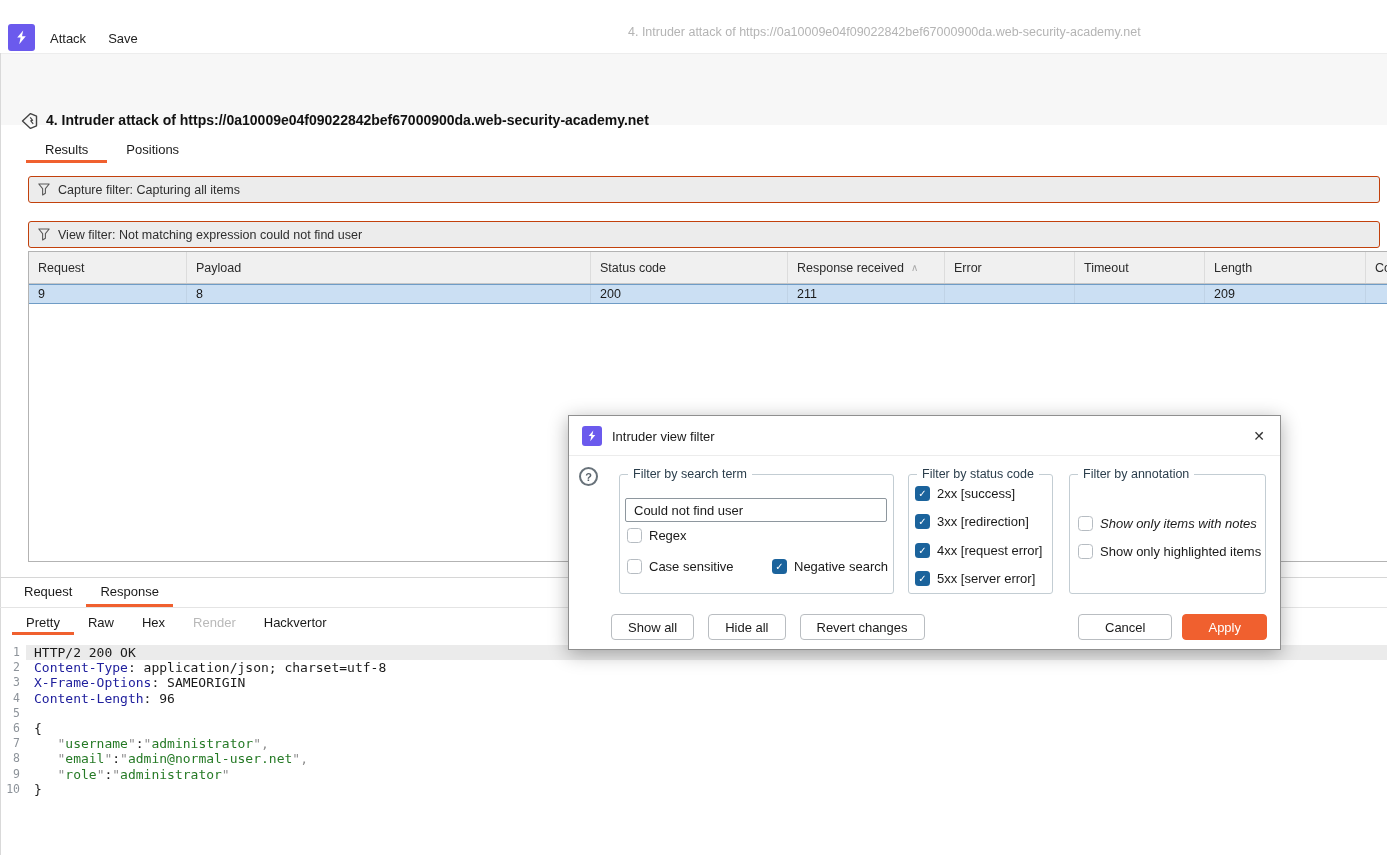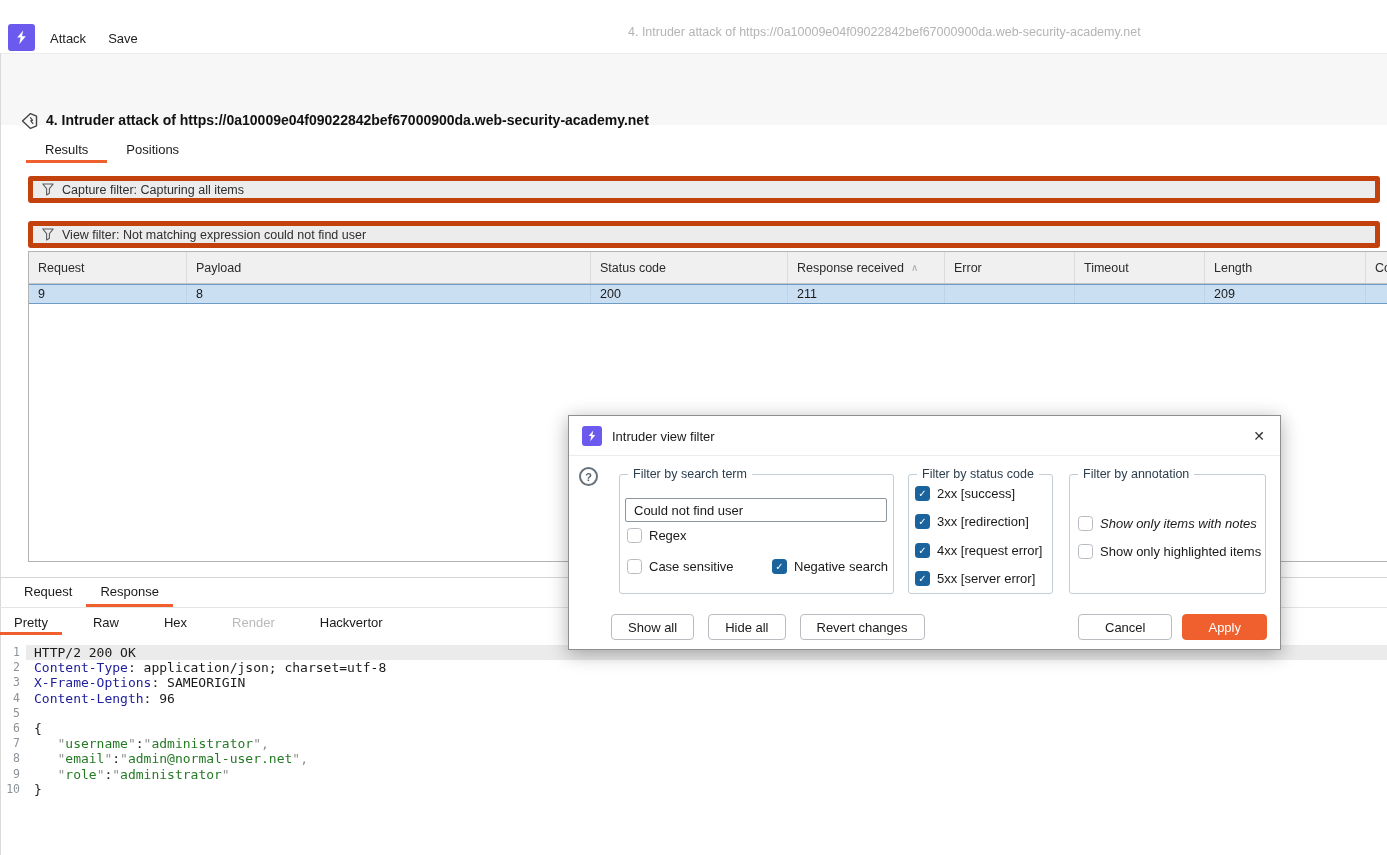--- a/index.html
+++ b/index.html
@@ -20,40 +20,40 @@
   .attack-title { position:absolute; left:46px; top:58px; font-size:14px; font-weight:bold; color:#111; white-space:nowrap; }
 
   .left-edge { position:absolute; left:0; top:30px; bottom:0; width:1px; background:#d9d9d9; }
 
   
   .main-tabs { position:absolute; left:26px; top:112px; height:28px; display:flex; }
   .tab { position:relative; padding:0 19px; display:flex; align-items:center; font-size:13px; color:#1a1a1a; cursor:pointer; }
   .tab.selected::after { content:""; position:absolute; left:0; right:0; bottom:0; height:3px; background:var(--orange); }
 
   
-  .filter-bar { position:absolute; left:28px; width:1352px; height:27px; background:#ececec; border:5px solid #c2410c; border-radius:3px; display:flex; align-items:center; padding-left:9px; font-size:12.5px; color:#2e2e2e; cursor:pointer; }
+  .filter-bar { position:absolute; left:28px; width:1352px; height:27px; background:#ececec; border:1px solid #c2410c; border-radius:3px; display:flex; align-items:center; padding-left:9px; font-size:12.5px; color:#2e2e2e; cursor:pointer; }
   .filter-bar svg { margin-right:8px; flex:none; }
   #capture-bar { top:153px; }
   #view-bar { top:198px; }
 
   
   .results-table { position:absolute; left:28px; top:228px; width:1360px; height:311px; border:1px solid #b3b3b3; background:#fff; overflow:hidden; }
   .thead { display:flex; height:32px; background:#f0f0f0; border-bottom:1px solid #c6c6c6; }
   .th { display:flex; align-items:center; padding-left:9px; font-size:12.5px; color:#2b2b2b; border-right:1px solid #dcdcdc; overflow:hidden; white-space:nowrap; flex:none; cursor:pointer; }
   .sort-ind { margin-left:7px; font-size:10px; color:#a9a9a9; }
   .trow { display:flex; height:20px; background:var(--rowsel); border-top:1px solid #6f9cc6; border-bottom:1px solid #6f9cc6; cursor:pointer; }
   .td { display:flex; align-items:center; padding-left:9px; font-size:12.5px; color:#1a1a1a; overflow:hidden; white-space:nowrap; flex:none; border-right:1px solid rgba(0,0,0,0.05); }
 
   
   .msg-sep-top { position:absolute; left:0; top:554px; width:100%; height:1px; background:#d6d6d6; }
   .msg-tabs { position:absolute; left:10px; top:555px; height:26px; display:flex; }
   .msg-tab { position:relative; padding:0 14px; display:flex; align-items:center; font-size:13px; color:#1a1a1a; cursor:pointer; }
   .msg-tab.selected::after { content:""; position:absolute; left:0; right:0; bottom:-3px; height:3px; background:var(--orange); }
   .msg-sep-mid { position:absolute; left:0; top:584px; width:100%; height:1px; background:#e4e4e4; }
-  .view-tabs { position:absolute; left:0; top:586px; height:26px; display:flex;gap:17px; }
+  .view-tabs { position:absolute; left:12px; top:586px; height:26px; display:flex; }
   .view-tab { position:relative; padding:0 14px; display:flex; align-items:center; font-size:13px; color:#1a1a1a; cursor:pointer; }
   .view-tab.selected::after { content:""; position:absolute; left:0; right:0; bottom:0; height:3px; background:var(--orange); }
   .view-tab.disabled { color:#b9b9b9; cursor:default; }
 
   
   .editor { position:absolute; left:0; top:618px; width:1387px; bottom:0; font-family:"DejaVu Sans Mono", monospace; }
   .ln { position:absolute; width:20px; text-align:right; font-size:11.5px; color:#8d939a; line-height:15.2px; }
   .code-line { position:absolute; left:26px; right:0; height:15.2px; line-height:15.2px; font-size:13px; white-space:pre; }
   .code-line.hl { background:#ebebeb; }
   .seg-p { color:#1a1a1a; } .seg-h { color:#21219e; } .seg-g { color:#267a26; } .seg-q { color:#8f8f8f; }

